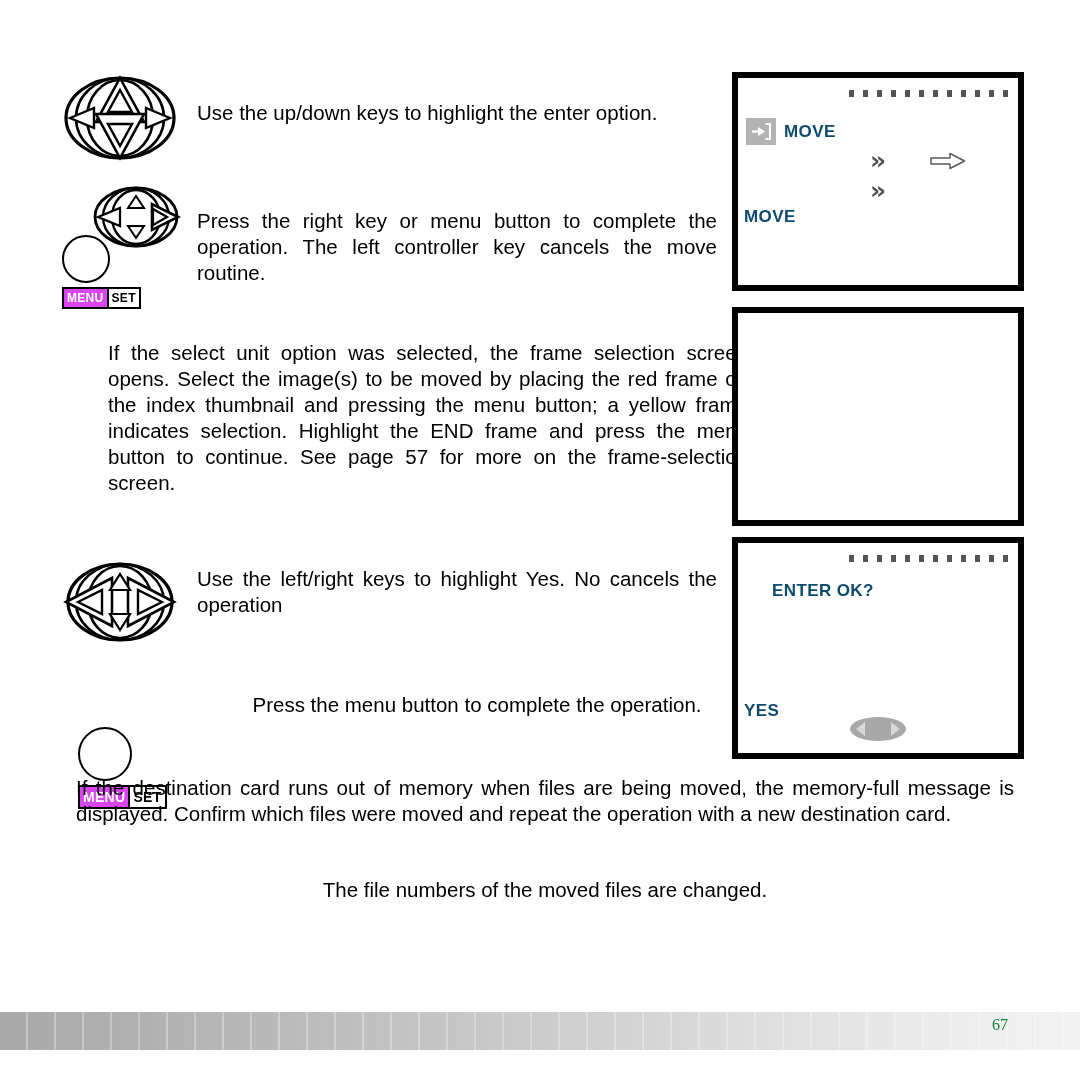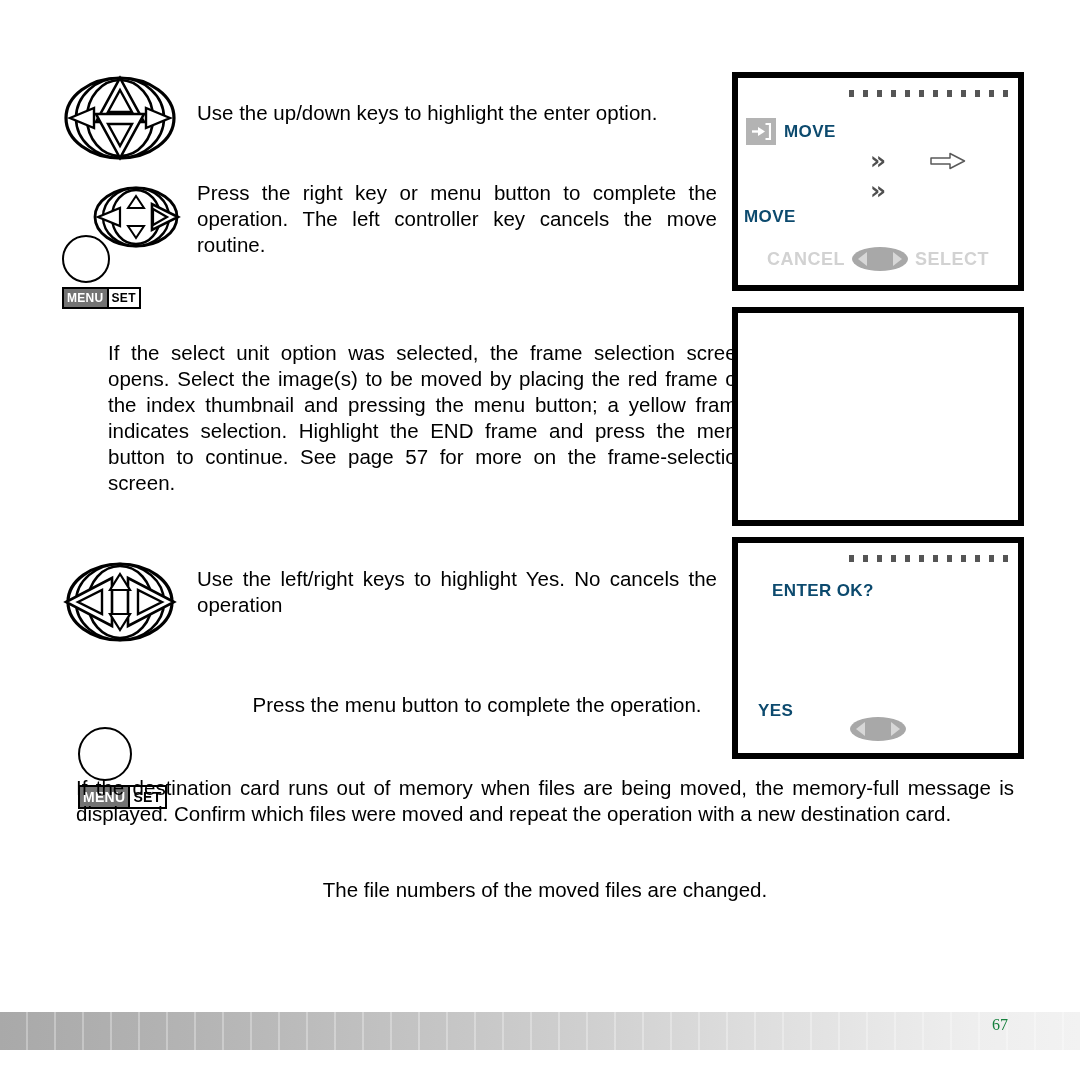--- a/index.html
+++ b/index.html
@@ -27,21 +27,21 @@
     text-justify: inter-word;
   }
   .body-text.nojust { text-align: center; }
 
   
   #row-updown-icon   { left: 64px;  top: 76px;  width: 112px; height: 84px; }
   #row-updown-text   { left: 197px; top: 100px; width: 520px; }
 
   #row-right-icon    { left: 93px;  top: 186px; width: 86px;  height: 62px; }
   #row-menu-icon-1   { left: 62px;  top: 235px; width: 70px;  height: 62px; }
-  #row-right-text    { left: 197px; top: 180px; width: 520px; }
+  #row-right-text    { left: 197px; top: 208px; width: 520px; }
 
   #para-select-unit  { left: 76px;  top: 340px; width: 640px; margin-left: 32px; }
 
   #row-leftright-icon{ left: 64px;  top: 562px; width: 112px; height: 80px; }
   #row-leftright-text{ left: 197px; top: 566px; width: 520px; }
 
   #row-menu-icon-2   { left: 78px;  top: 665px; width: 90px;  height: 78px; }
   #row-menu-text     { left: 197px; top: 692px; width: 560px; }
 
   #para-memoryfull   { left: 76px;  top: 775px; width: 938px; }
@@ -62,21 +62,21 @@
     display: inline-flex;
     align-items: stretch;
     border: 2px solid #000;
     background: #000;
     font-weight: bold;
     letter-spacing: .3px;
     line-height: 1;
     overflow: hidden;
   }
   .menuset-badge .mlabel {
-    background: #737373;
+    background: #d946ef;
     color: #fff;
     padding: 2.5px 3px 3.5px 3px;
   }
   .menuset-badge .slabel {
     background: #fff;
     color: #000;
     padding: 2.5px 3px 3.5px 3px;
     border-left: 2px solid #000;
   }
 
@@ -188,21 +188,21 @@
     transform: translateY(-50%);
     width: 0; height: 0;
     border-top: 7px solid transparent;
     border-bottom: 7px solid transparent;
   }
   .guide-pad .tri-l { left: 6px;  border-right: 9px solid #d7d7d7; }
   .guide-pad .tri-r { right: 6px; border-left: 9px solid #d7d7d7; }
 
   
   #lcd3-title { left: 34px; top: 38px; }
-  #lcd3-yes   { left: 20px;  top: 158px; }
+  #lcd3-yes   { left: 6px;  top: 158px; }
   .lcd3-pad-wrap {
     position: absolute;
     left: 0; right: 0;
     bottom: 12px;
     display: flex;
     justify-content: center;
   }
 
   
   #footer-bar {
@@ -341,28 +341,20 @@
     <div class="chev" id="lcd1-chev-2">»</div>
 
     <div class="hollow-arrow">
       <svg width="36" height="18" viewBox="0 0 36 18">
         <path d="M1 6 L20 6 L20 1.5 L34.5 9 L20 16.5 L20 12 L1 12 Z" fill="#ffffff" stroke="#5a5a5a" stroke-width="1.5" stroke-linejoin="round"></path>
       </svg>
     </div>
 
     <div class="lcd-label" id="lcd1-enter-text">MOVE</div>
 
-    <div class="lcd-guide">
-      <span class="guide-word">CANCEL</span>
-      <span class="guide-pad">
-        <span class="tri tri-l"></span>
-        <span class="tri tri-r"></span>
-      </span>
-      <span class="guide-word">SELECT</span>
-    </div>
   </div>
 </div>
 
 <div class="lcd" id="lcd-2">
   <div class="lcd-inner"></div>
 </div>
 
 <div class="lcd" id="lcd-3">
   <div class="lcd-inner">
     <div class="lcd-dashes"></div>

